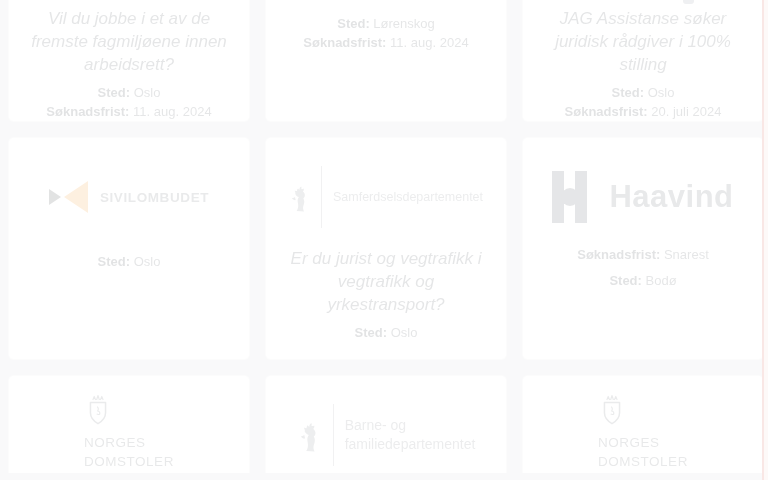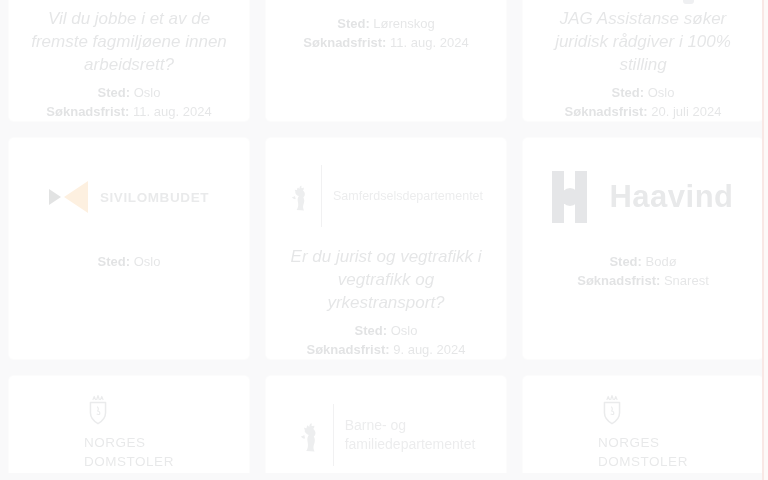--- a/index.html
+++ b/index.html
@@ -114,34 +114,33 @@
         <div class="dept-logo">
           <svg class="dept-lion" viewBox="0 0 24 34" fill="currentColor">
               <use href="#lion-glyph"></use>
             </svg>
           <span class="dept-div"></span>
           <span class="dept-text">Samferdselsdepartementet</span>
         </div>
       </div>
       <h3 class="title">Er du jurist og vegtrafikk i vegtrafikk og yrkestransport?</h3>
       <p class="meta sted"><b>Sted:</b> <span>Oslo</span></p>
-      <p class="meta frist"><b>Søknadsfrist:</b> <span>9. aug. 2024</span></p>
     </article>
 
     <article class="card">
       <div class="logo-area haavind-logo">
         <span class="haavind-mark">
           <span class="hbar left"></span>
           <span class="hdot"></span>
           <span class="hbar right"></span>
         </span>
         <span class="haavind-text">Haavind</span>
       </div>
+      <p class="meta frist"><b>Søknadsfrist:</b> <span>Snarest</span></p>
       <p class="meta sted"><b>Sted:</b> <span>Bodø</span></p>
-      <p class="meta frist"><b>Søknadsfrist:</b> <span>Snarest</span></p>
     </article>
 
     <article class="card">
       <div class="logo-area">
         <div class="nd-logo">
           <svg class="nd-crest" viewBox="0 0 26 36">
               <use href="#crest-glyph"></use>
             </svg>
           <span class="nd-line">NORGES</span>
           <span class="nd-line">DOMSTOLER</span>

